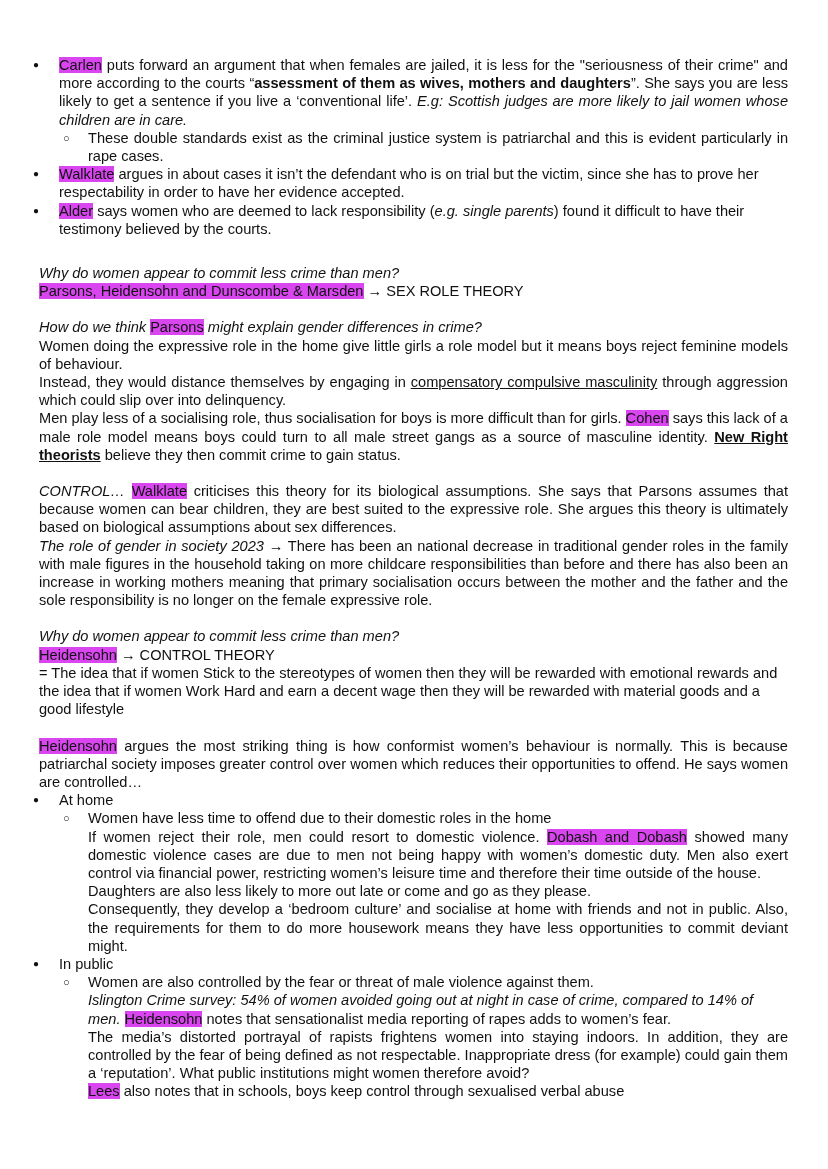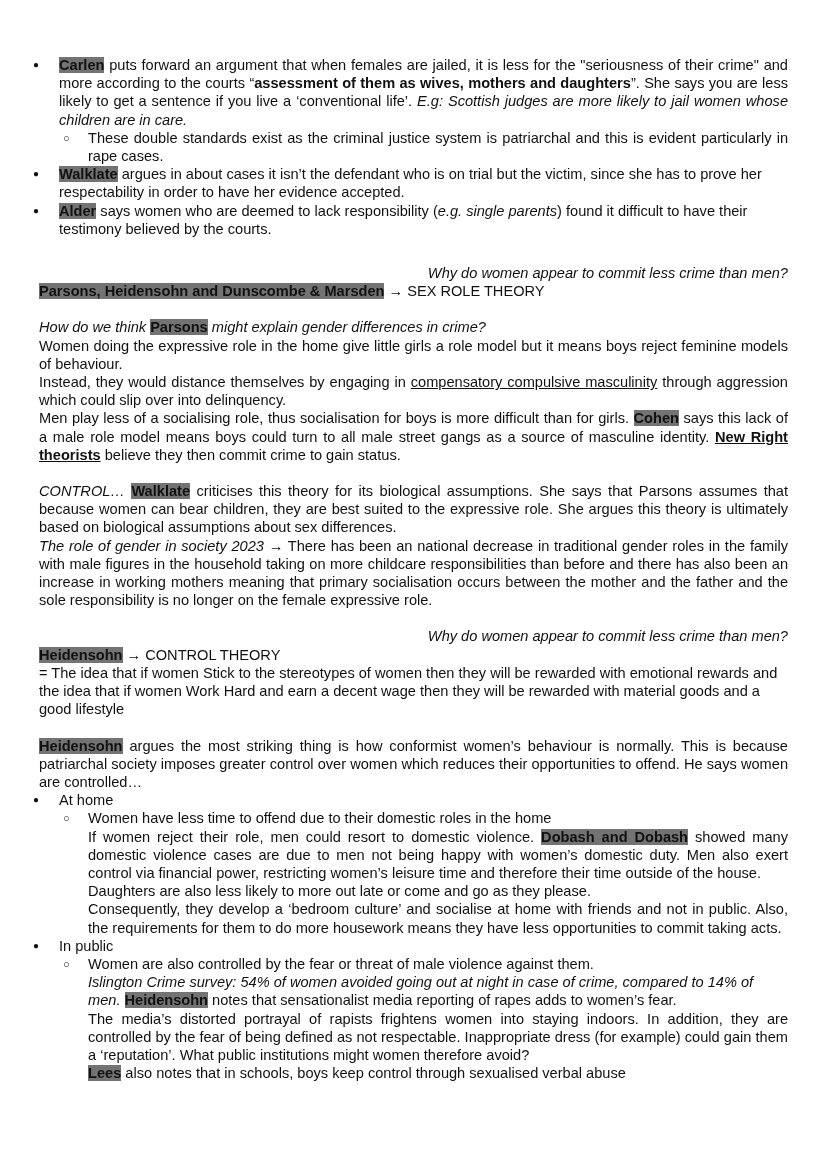--- a/index.html
+++ b/index.html
@@ -3,32 +3,32 @@
   <meta charset="utf-8">
   <style>
     html, body { margin: 0; padding: 0; background: #ffffff; }
     body {
       width: 828px; height: 1169px; overflow: hidden; position: relative;
       font-family: "Liberation Sans", sans-serif; font-size: 14.6px; color: #111;
     }
     .page { position: absolute; left: 39px; top: 56px; width: 749px; line-height: 18.2px; }
     p { margin: 0; }
     .just { text-align: justify; }
-    .hl { background: #737373; font-weight: bold; margin-top: 19px; }
+    .hl { background: #d946ef; font-weight: normal; margin-top: 19px; }
     .b { font-weight: bold; }
     .i { font-style: italic; }
     .u { text-decoration: underline; }
     .bu { font-weight: bold; text-decoration: underline; }
     .bul { position: relative; padding-left: 20px; }
     .bul::before { content: "\25CF"; position: absolute; left: -6px; top: 0; font-size: 10px; }
     .sub { position: relative; padding-left: 49px; }
     .sub::before { content: "\25CB"; position: absolute; left: 24px; top: 0; font-size: 11px; }
     .subcont { padding-left: 49px; }
     .gap { height: 18px; }
-    .right { text-align: right; font-style: italic; }
+    .right { text-align: left; font-style: italic; }
   </style>
 </head>
 <body>
 
 <div class="page">
 
   <p class="bul just"><span class="hl">Carlen</span><span> puts forward an argument that when females are jailed, it is less for the "seriousness of their crime" and more according to the courts “</span><span class="b">assessment of them as wives, mothers and daughters</span><span>”. She says you are less likely to get a sentence if you live a ‘conventional life’. </span><span class="i">E.g: Scottish judges are more likely to jail women whose children are in care.</span></p>
   <p class="sub just">These double standards exist as the criminal justice system is patriarchal and this is evident particularly in rape cases.</p>
   <p class="bul"><span class="hl">Walklate</span><span> argues in about cases it isn’t the defendant who is on trial but the victim, since she has to prove her respectability in order to have her evidence accepted.</span></p>
   <p class="bul"><span class="hl">Alder</span><span> says women who are deemed to lack responsibility (</span><span class="i">e.g.</span><span> </span><span class="i">single parents</span><span>) found it difficult to have their testimony believed by the courts.</span></p>
@@ -51,20 +51,20 @@
   <p class="right">Why do women appear to commit less crime than men?</p>
   <p><span class="hl">Heidensohn</span><span> → CONTROL THEORY</span></p>
   <p>= The idea that if women Stick to the stereotypes of women then they will be rewarded with emotional rewards and the idea that if women Work Hard and earn a decent wage then they will be rewarded with material goods and a good lifestyle</p>
   <div class="gap"></div>
   <p class="just"><span class="hl">Heidensohn</span><span> argues the most striking thing is how conformist women’s behaviour is normally. This is because patriarchal society imposes greater control over women which reduces their opportunities to offend. He says women are controlled…</span></p>
 
   <p class="bul">At home</p>
   <p class="sub">Women have less time to offend due to their domestic roles in the home</p>
   <p class="subcont just"><span>If women reject their role, men could resort to domestic violence. </span><span class="hl">Dobash and Dobash</span><span> showed many domestic violence cases are due to men not being happy with women’s domestic duty. Men also exert control via financial power, restricting women’s leisure time and therefore their time outside of the house.</span></p>
   <p class="subcont">Daughters are also less likely to more out late or come and go as they please.</p>
-  <p class="subcont just">Consequently, they develop a ‘bedroom culture’ and socialise at home with friends and not in public. Also, the requirements for them to do more housework means they have less opportunities to commit taking acts.</p>
+  <p class="subcont just">Consequently, they develop a ‘bedroom culture’ and socialise at home with friends and not in public. Also, the requirements for them to do more housework means they have less opportunities to commit deviant might.</p>
 
   <p class="bul">In public</p>
   <p class="sub">Women are also controlled by the fear or threat of male violence against them.</p>
   <p class="subcont"><span class="i">Islington Crime survey: 54% of women avoided going out at night in case of crime, compared to 14% of men.</span><span> </span><span class="hl">Heidensohn</span><span> notes that sensationalist media reporting of rapes adds to women’s fear.</span></p>
   <p class="subcont just">The media’s distorted portrayal of rapists frightens women into staying indoors. In addition, they are controlled by the fear of being defined as not respectable. Inappropriate dress (for example) could gain them a ‘reputation’. What public institutions might women therefore avoid?</p>
   <p class="subcont"><span class="hl">Lees</span><span> also notes that in schools, boys keep control through sexualised verbal abuse</span></p>
 </div>
 
 </body></html>

